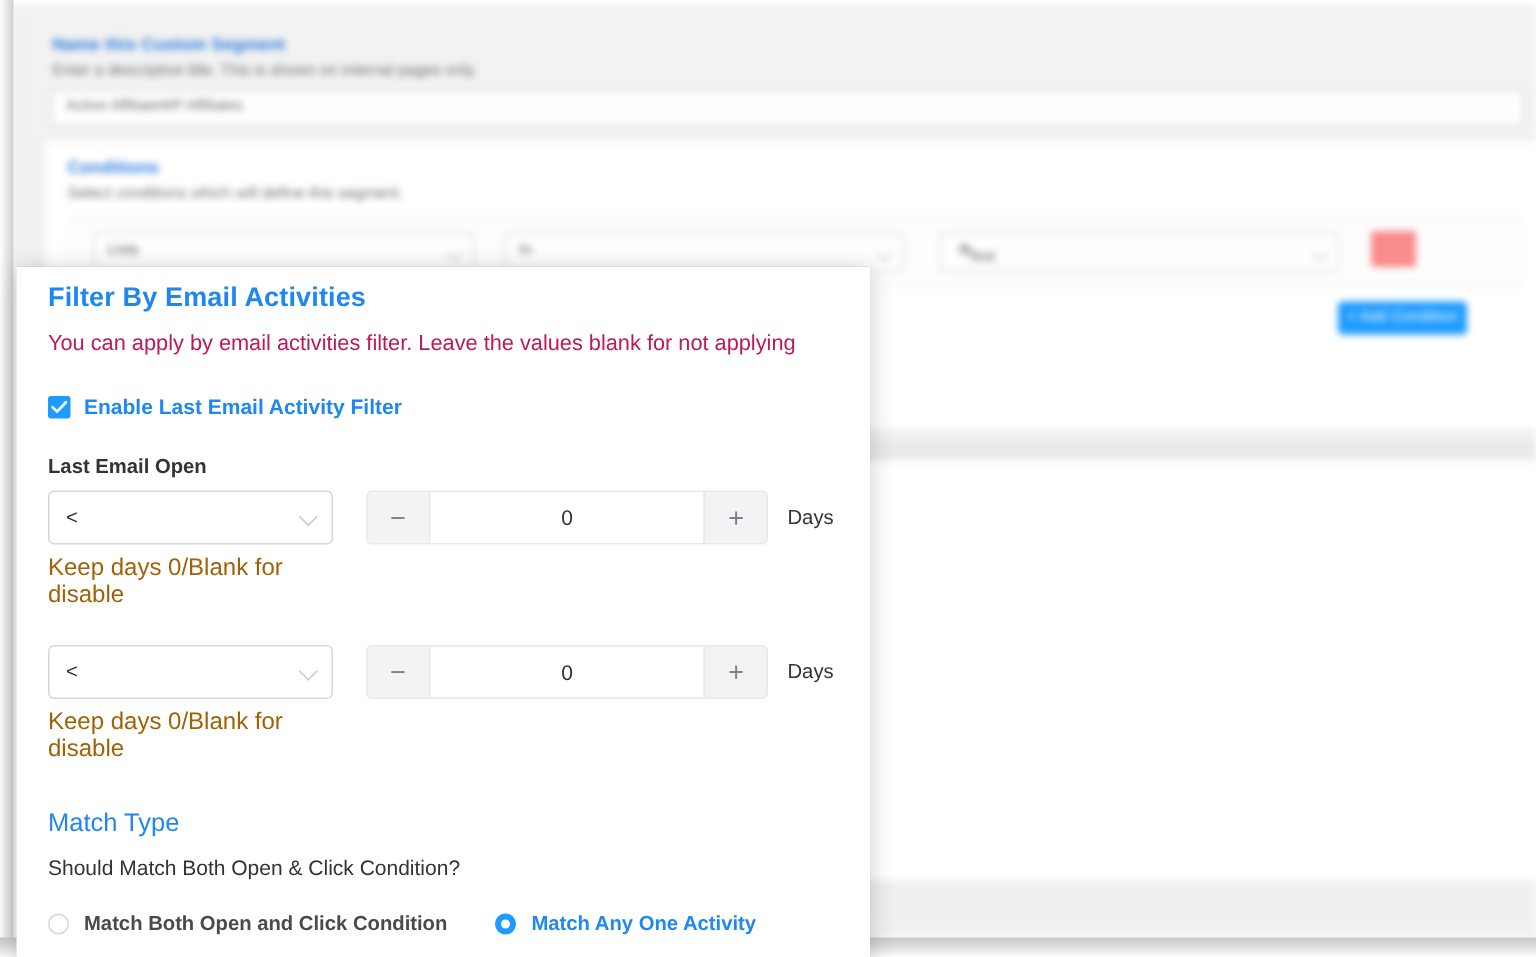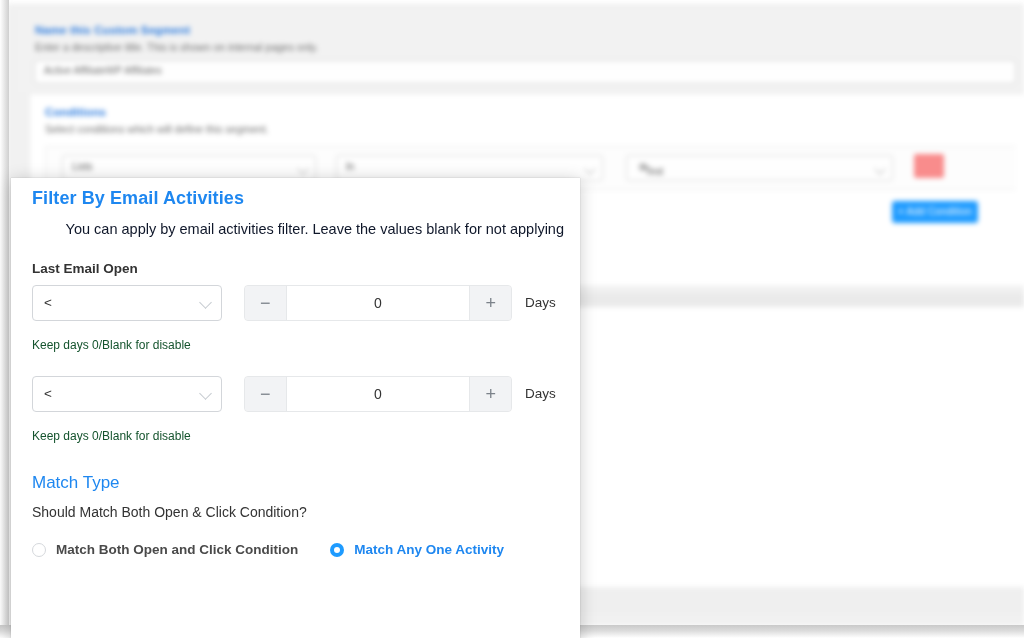--- a/index.html
+++ b/index.html
@@ -230,24 +230,23 @@
 
   .panel-title {
     color: #1e87f0;
     font-size: 18px;
     font-weight: bold;
     margin: 0;
     padding: 0;
     letter-spacing: .1px;
   }
   .panel-desc {
-    color: #0f172a;
+    color: #be185d;
     font-size: 14.5px;
     margin-top: 12px;
-    text-align: right;
   }
 
   .check-row {
     margin-top: 26px;
     display: flex;
     align-items: center;
     gap: 9px;
   }
   .checkbox {
     width: 15px;
@@ -297,23 +296,23 @@
     position: absolute;
     right: 12px;
     top: 13px;
     width: 8px;
     height: 8px;
     border-right: 1.5px solid #c5cad0;
     border-bottom: 1.5px solid #c5cad0;
     transform: rotate(45deg);
   }
   .field-hint {
-    margin-top: 17px;
-    color: #14532d;
-    font-size: 12px;
+    margin-top: 7px;
+    color: #a16207;
+    font-size: 16px;
   }
 
   .stepper {
     margin-left: 22px;
     display: flex;
     align-items: stretch;
     height: 36px;
     width: 268px;
     box-sizing: border-box;
     border: 1px solid #e6e8ea;
@@ -454,20 +453,28 @@
   <div class="page-shadow-left"></div>
   <div class="page-shadow-bottom"></div>
 
   <div class="panel">
     <div class="panel-inner">
 
       <div class="panel-title">Filter By Email Activities</div>
 
       <div class="panel-desc">You can apply by email activities filter. Leave the values blank for not applying</div>
 
+      <div class="check-row">
+        <span class="checkbox">
+          <svg width="11" height="9" viewBox="0 0 11 9">
+            <path d="M1 4.4 L4 7.4 L10 1.2" fill="none" stroke="#ffffff" stroke-width="1.8" stroke-linecap="round" stroke-linejoin="round"></path>
+          </svg>
+        </span>
+        <span class="check-label">Enable Last Email Activity Filter</span>
+      </div>
 
       <div class="field-group">
         <div class="field-label">Last Email Open</div>
         <div class="field-row">
           <div class="select-wrap">
             <div class="select-box">&lt;</div>
             <i class="select-caret"></i>
             <div class="field-hint">Keep days 0/Blank for disable</div>
           </div>
           <div class="stepper">

